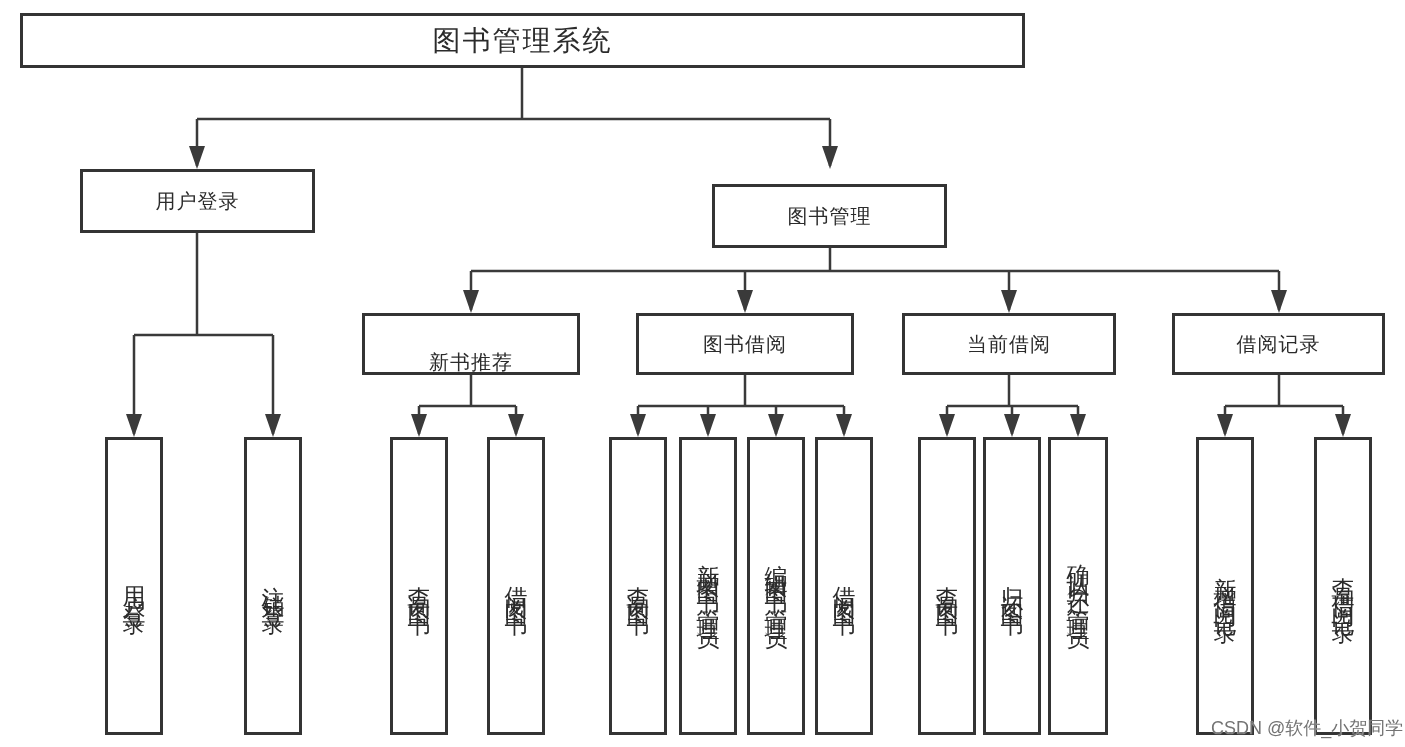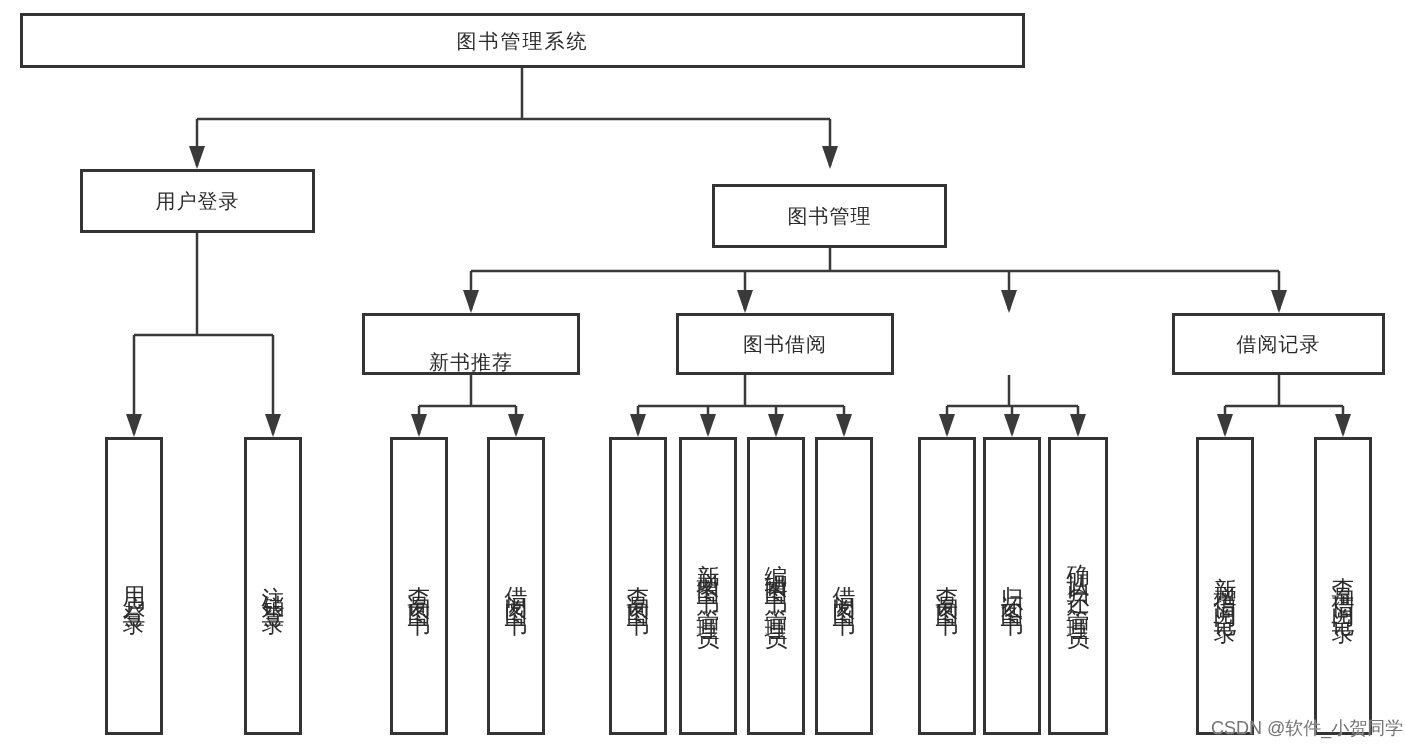--- a/index.html
+++ b/index.html
@@ -30,21 +30,21 @@
     text-align: center;
   }
   .h-label {
     font-size: 20px;
     letter-spacing: 1px;
     color: #2b2b2b;
     white-space: nowrap;
     line-height: 1;
   }
   .root-label {
-    font-size: 20px;
+    font-size: 28px;
     letter-spacing: 2px;
   }
   .v-label {
     writing-mode: vertical-rl;
     text-orientation: mixed;
     font-size: 23px;
     letter-spacing: 9px;
     line-height: 1;
     color: #2b2b2b;
     white-space: nowrap;
@@ -107,22 +107,25 @@
   <div class="node" style="left:80px; top:169px; width:235px; height:64px;">
     <span class="h-label">用户登录</span>
   </div>
   <div class="node" style="left:712px; top:184px; width:235px; height:64px;">
     <span class="h-label">图书管理</span>
   </div>
 
   <div class="node" style="left:362px; top:313px; width:218px; height:62px;align-items:flex-end;">
     <span class="h-label">新书推荐</span>
   </div>
-  <div class="node" style="left:636px; top:313px; width:218px; height:62px;margin-left:40px;">
+  <div class="node" style="left:636px; top:313px; width:218px; height:62px;">
     <span class="h-label">图书借阅</span>
+  </div>
+  <div class="node" style="left:902px; top:313px; width:214px; height:62px;">
+    <span class="h-label">当前借阅</span>
   </div>
   <div class="node" style="left:1172px; top:313px; width:213px; height:62px;">
     <span class="h-label">借阅记录</span>
   </div>
 
   <div class="node" style="left:105px; top:437px; width:58px; height:298px;">
     <span class="v-label">用户登录</span>
   </div>
   <div class="node" style="left:244px; top:437px; width:58px; height:298px;">
     <span class="v-label">注销登录</span>

